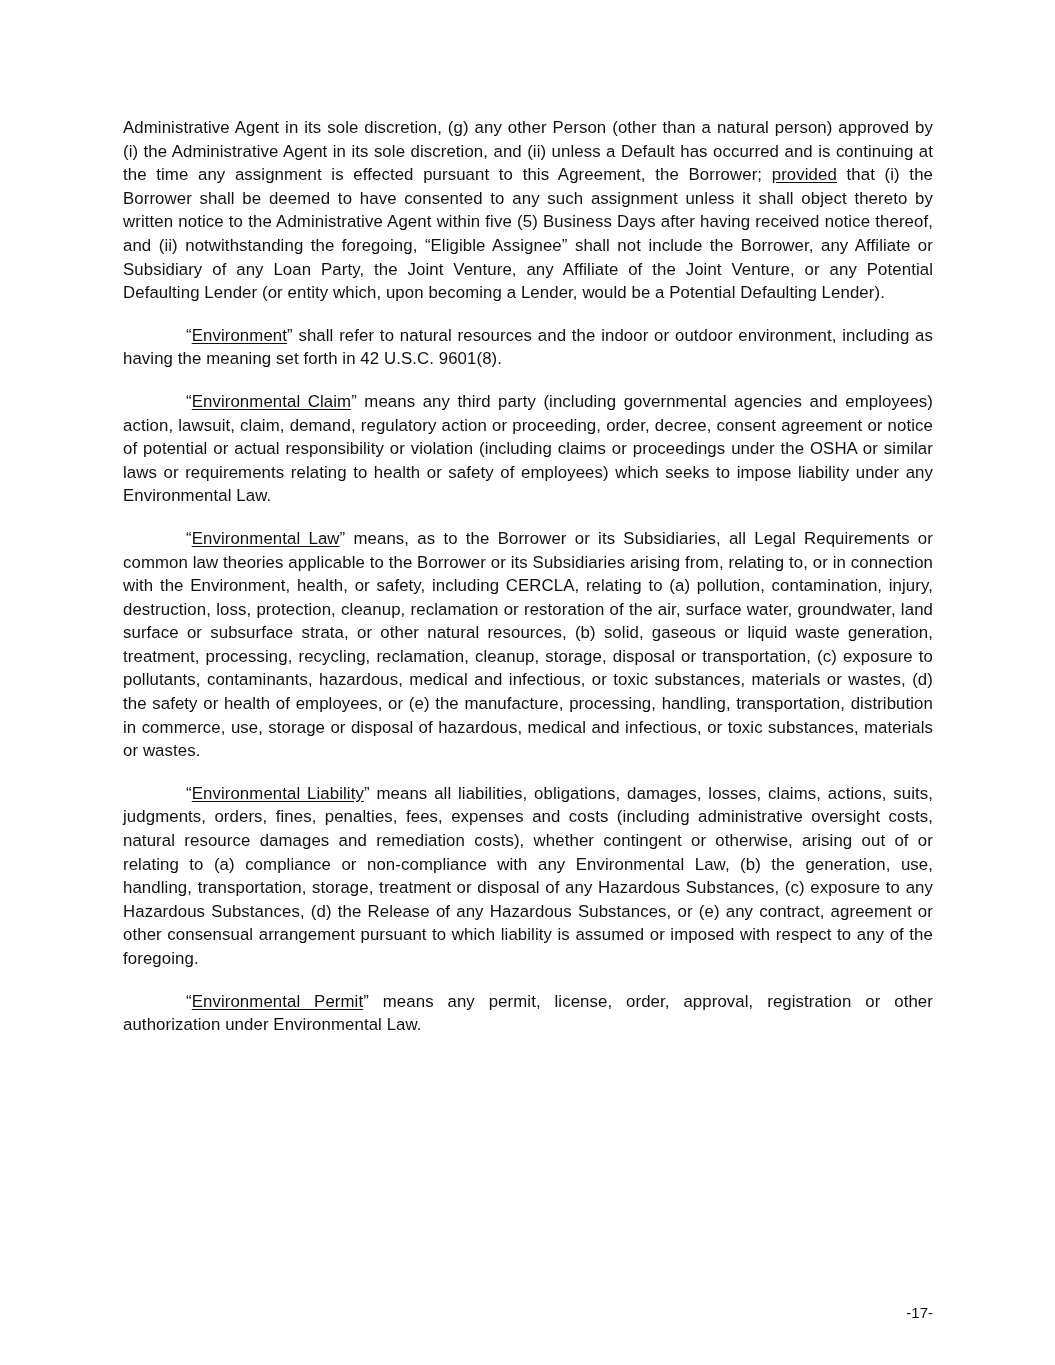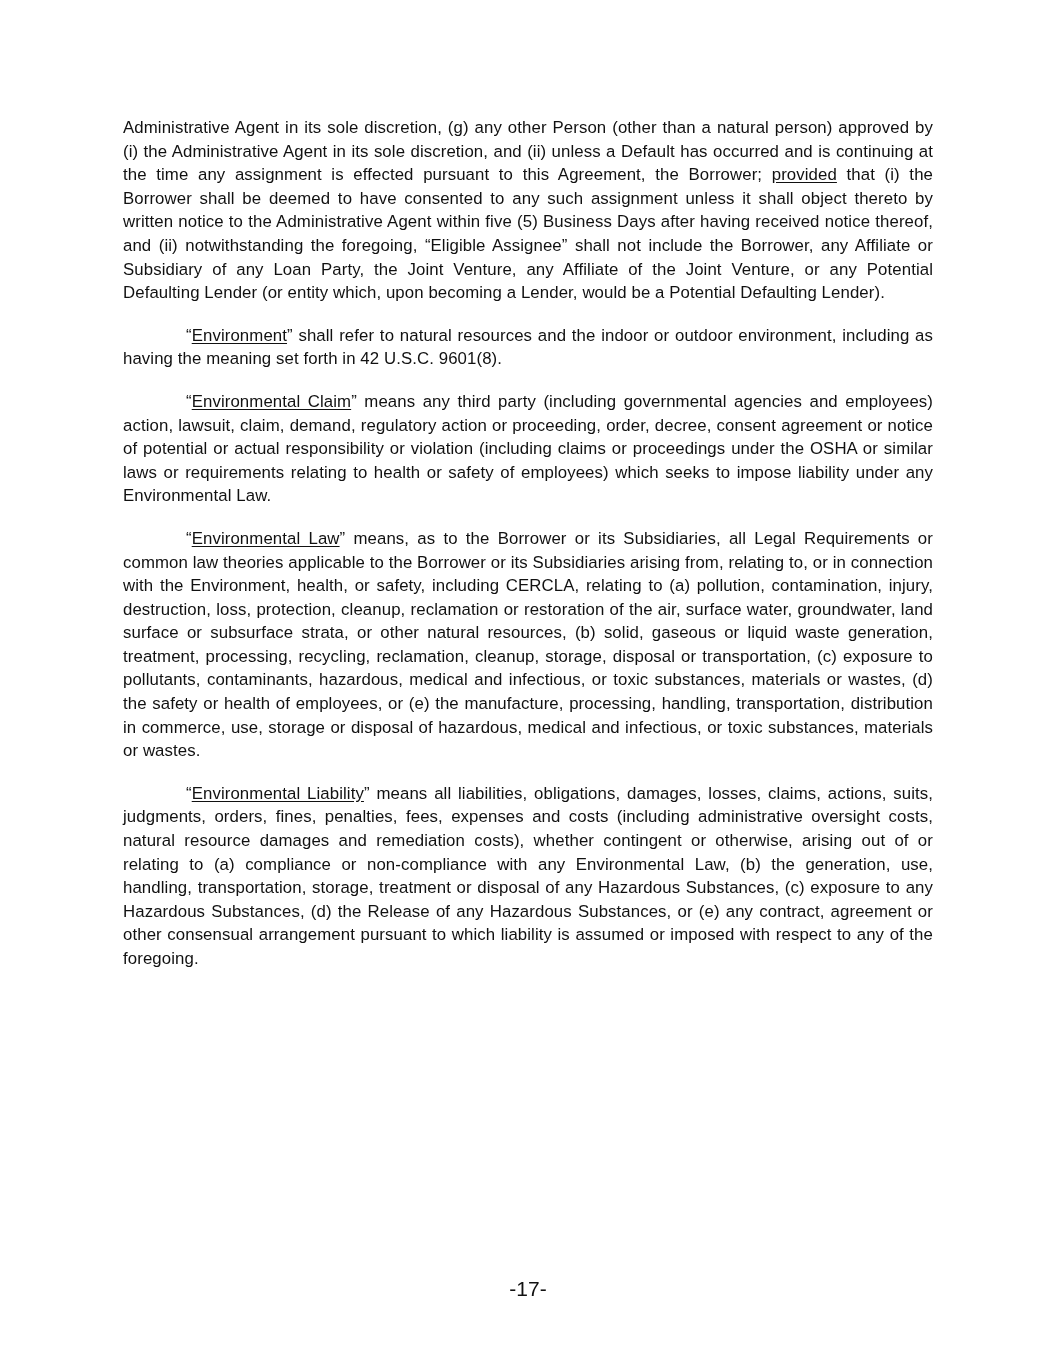--- a/index.html
+++ b/index.html
@@ -7,21 +7,21 @@
     padding: 0;
     background: #ffffff;
   }
   .page {
     position: relative;
     width: 1055px;
     height: 1365px;
     margin: 0 auto;
     background: #ffffff;
     box-sizing: border-box;
-    padding: 116px 122px 48px 123px;
+    padding: 116px 122px 24px 123px;
     font-family: "Liberation Sans", "DejaVu Sans", sans-serif;
     color: #111111;
     display: flex;
     flex-direction: column;
   }
   .doc-body {
     flex: 1 1 auto;
   }
   p.para {
     font-size: 16.8px;
@@ -35,22 +35,22 @@
   }
   p.para.no-indent {
     text-indent: 0;
   }
   .u {
     text-decoration: underline;
     text-underline-offset: 2px;
   }
   .footer {
     flex: 0 0 auto;
-    text-align: center;
-    font-size: 21px;
+    text-align: right;
+    font-size: 15px;
     line-height: 20px;
     padding-bottom: 18px;
   }
 </style>
 </head>
 <body>
 
 <div class="page">
   <div class="doc-body">
 
@@ -58,17 +58,18 @@
 
 
     <p class="para indent"><span>“</span><span class="u">Environment</span><span>” shall refer to natural resources and the indoor or outdoor environment, including as having the meaning set forth in 42 U.S.C. 9601(8).</span></p>
 
     <p class="para indent"><span>“</span><span class="u">Environmental Claim</span><span>” means any third party (including governmental agencies and employees) action, lawsuit, claim, demand, regulatory action or proceeding, order, decree, consent agreement or notice of potential or actual responsibility or violation (including claims or proceedings under the OSHA or similar laws or requirements relating to health or safety of employees) which seeks to impose liability under any Environmental Law.</span></p>
 
     <p class="para indent"><span>“</span><span class="u">Environmental Law</span><span>” means, as to the Borrower or its Subsidiaries, all Legal Requirements or common law theories applicable to the Borrower or its Subsidiaries arising from, relating to, or in connection with the Environment, health, or safety, including CERCLA, relating to (a) pollution, contamination, injury, destruction, loss, protection, cleanup, reclamation or restoration of the air, surface water, groundwater, land surface or subsurface strata, or other natural resources, (b) solid, gaseous or liquid waste generation, treatment, processing, recycling, reclamation, cleanup, storage, disposal or transportation, (c) exposure to pollutants, contaminants, hazardous, medical and infectious, or toxic substances, materials or wastes, (d) the safety or health of employees, or (e) the manufacture, processing, handling, transportation, distribution in commerce, use, storage or disposal of hazardous, medical and infectious, or toxic substances, materials or wastes.</span></p>
 
     <p class="para indent"><span>“</span><span class="u">Environmental Liability</span><span>” means all liabilities, obligations, damages, losses, claims, actions, suits, judgments, orders, fines, penalties, fees, expenses and costs (including administrative oversight costs, natural resource damages and remediation costs), whether contingent or otherwise, arising out of or relating to (a) compliance or non-compliance with any Environmental Law, (b) the generation, use, handling, transportation, storage, treatment or disposal of any Hazardous Substances, (c) exposure to any Hazardous Substances, (d) the Release of any Hazardous Substances, or (e) any contract, agreement or other consensual arrangement pursuant to which liability is assumed or imposed with respect to any of the foregoing.</span></p>
 
+    <p class="para indent"><span>“</span><span class="u">Environmental Permit</span><span>” means any permit, license, order, approval, registration or other authorization under Environmental Law.</span></p>
 
   </div>
 
   <div class="footer">-17-</div>
 </div>
 
 </body></html>

